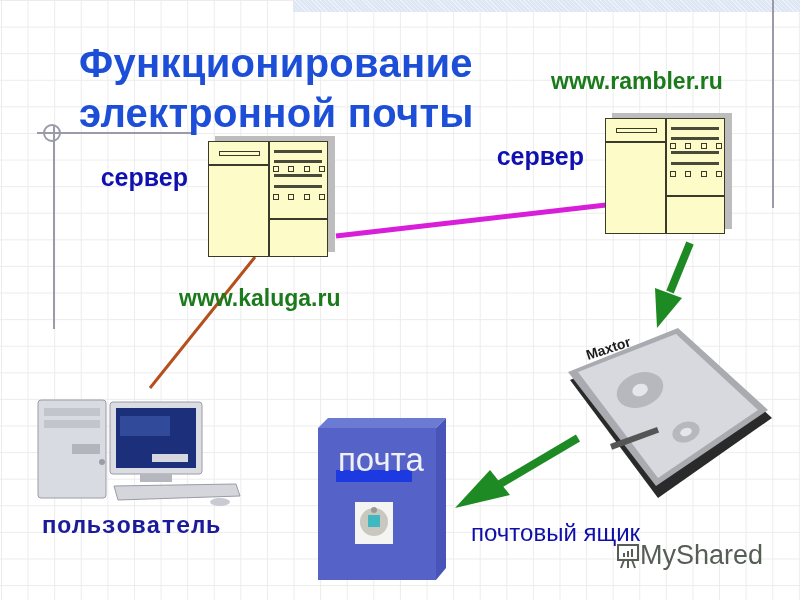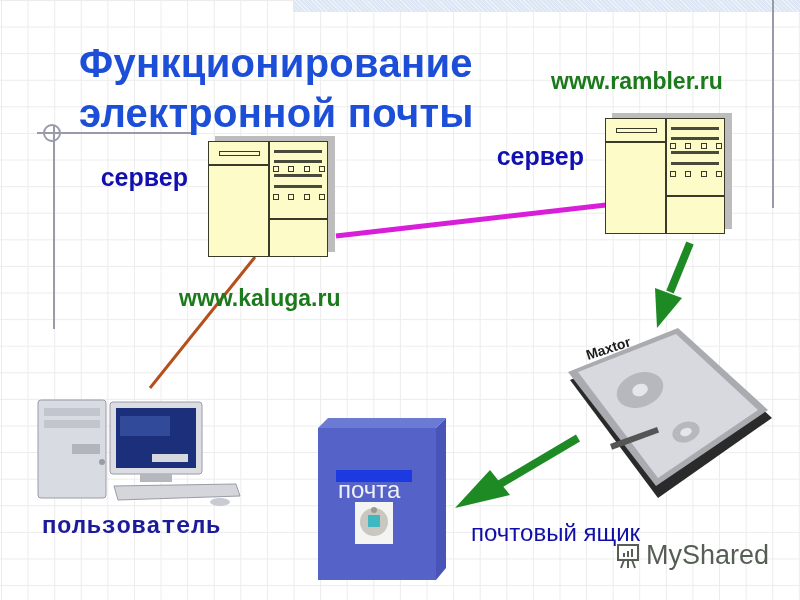--- a/index.html
+++ b/index.html
@@ -35,21 +35,21 @@
   .server .shadow { position: absolute; left: 7px; top: -5px; width: 120px; height: 116px; background: #bdbdbd; }
   .server .body { position: absolute; left: 0; top: 0; width: 118px; height: 114px; background: #fdfbc8; border: 1.5px solid #3a3a2a; }
   .server .divider { position: absolute; left: 59px; top: 0; width: 1.5px; height: 100%; background: #3a3a2a; }
   .server .hdr-line { position: absolute; left: 0; top: 22px; width: 59px; height: 1.5px; background: #3a3a2a; }
   .server .slot { position: absolute; left: 10px; top: 9px; width: 39px; height: 3px; border: 1.5px solid #3a3a2a; background: #fdfbc8; }
   .server .rline { position: absolute; left: 65px; width: 48px; height: 2.5px; background: #4a4a3a; }
   .server .dots { position: absolute; left: 64px; width: 52px; display: flex; justify-content: space-between; }
   .server .dots span { width: 4px; height: 4px; border: 1.5px solid #3a3a2a; display: block; }
   .server .rbox-line { position: absolute; left: 60px; top: 76px; width: 58px; height: 1.5px; background: #3a3a2a; }
   .mailbox-wrap { left: 316px; top: 418px; width: 130px; height: 162px; }
-  .watermark { left: 616px; top: 540px; color: #555d55; font-size: 27px; display: flex; align-items: center; gap: 6px; }
+  .watermark { left: 616px; top: 540px; color: #555d55; font-size: 27px; display: flex; align-items: center; gap: 0; }
 </style>
 </head>
 <body>
 
 <div class="abs hatch-band"></div>
 <div class="abs vline-right"></div>
 <div class="abs hline-left"></div>
 <div class="abs vline-left"></div>
 <div class="abs crosshair"></div>
 
@@ -167,21 +167,21 @@
   <polygon points="120,10 130,0 130,150 120,162" fill="#4854b8"></polygon>
   <rect x="2" y="10" width="118" height="152" fill="#5563c8"></rect>
   <rect x="20" y="52" width="76" height="12" fill="#1d3ae0"></rect>
   <rect x="39" y="84" width="38" height="42" fill="#f4f4f2"></rect>
   <g>
     <ellipse cx="58" cy="104" rx="14" ry="14" fill="#c8c8c0"></ellipse>
     <rect x="52" y="97" width="12" height="12" fill="#40b8c0"></rect>
     <circle cx="58" cy="92" r="3" fill="#9a9a90"></circle>
   </g>
 </svg>
-<div class="abs" style="left:338px; top:441px; color:#f0f0f8; font-size:24px;margin-top:35px;">почта</div>
+<div class="abs" style="left:338px; top:441px; color:#f0f0f8; font-size:33px;">почта</div>
 
 <div class="abs" style="left:471px; top:519px; color:#1010a8; font-weight:normal; font-size:24px;">почтовый ящик</div>
 
 <div class="abs watermark">
   <svg width="24" height="28" viewBox="0 0 24 28">
     <rect x="2" y="3" width="20" height="15" fill="none" stroke="#555d55" stroke-width="2"></rect>
     <rect x="7" y="11" width="2" height="4" fill="#555d55"></rect>
     <rect x="11" y="9" width="2" height="6" fill="#555d55"></rect>
     <rect x="15" y="7" width="2" height="8" fill="#555d55"></rect>
     <line x1="8" y1="18" x2="5" y2="26" stroke="#555d55" stroke-width="2"></line>

